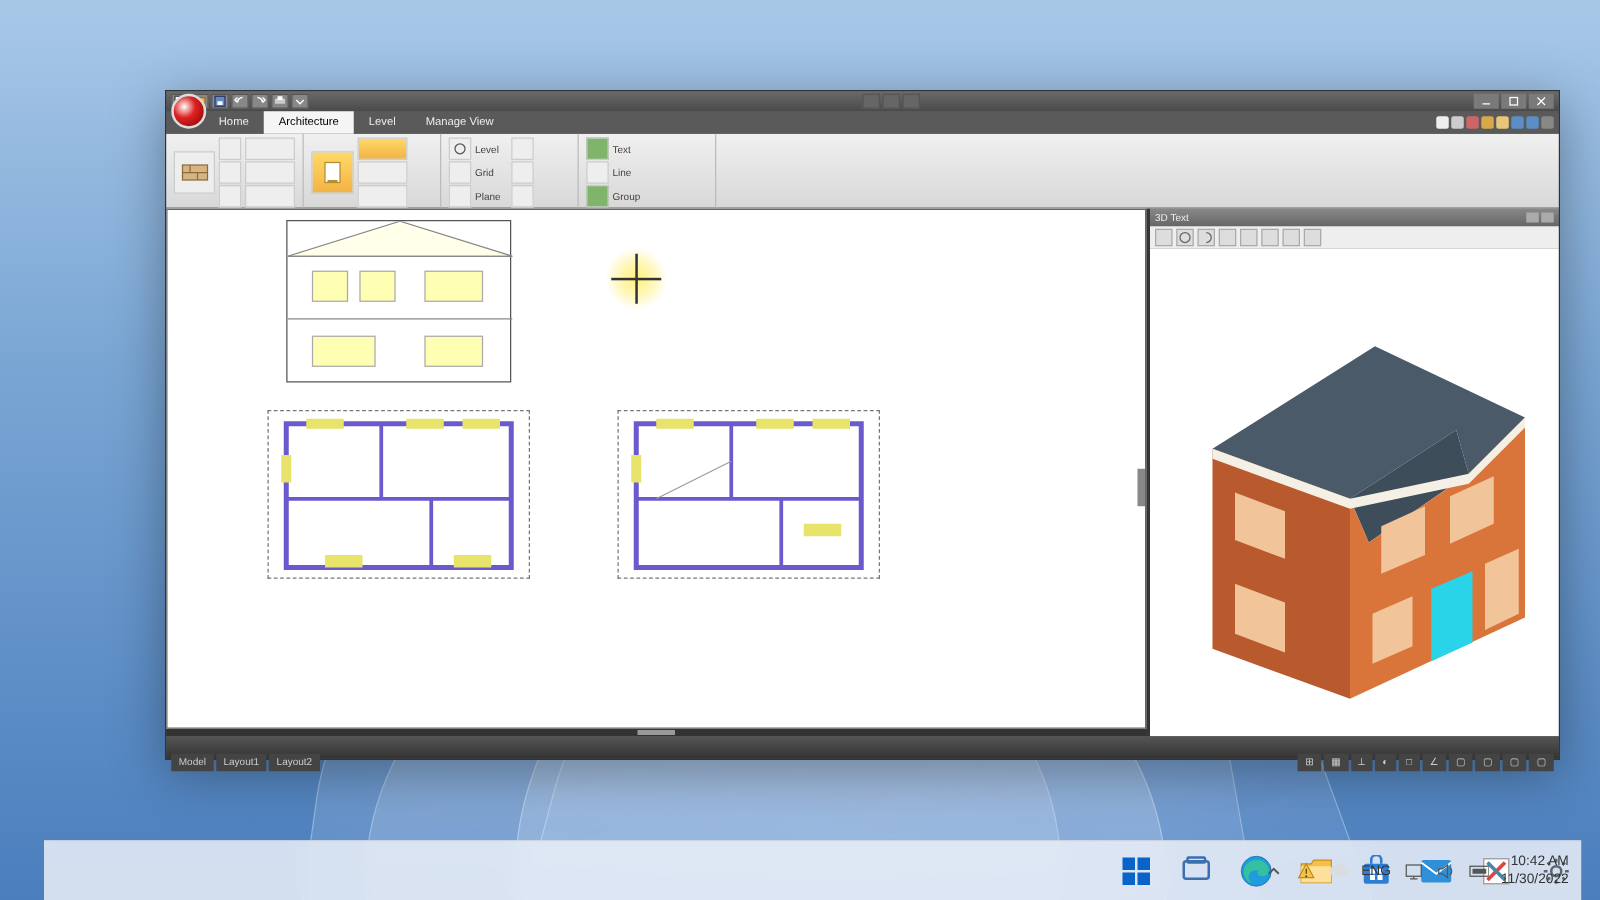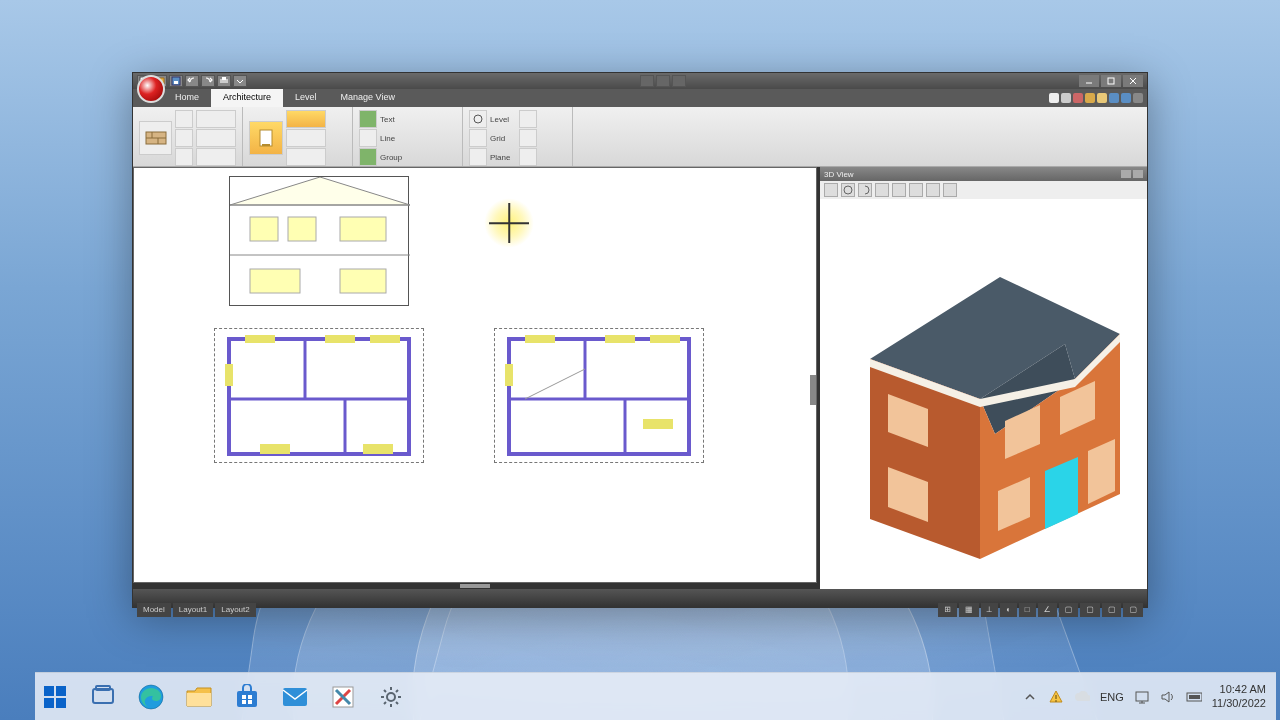--- a/index.html
+++ b/index.html
@@ -31,21 +31,21 @@
 }
 .bloom .b1{left:50%;bottom:0;width:700px;height:500px;transform:translateX(-50%) rotate(-10deg);}
 .bloom .b2{left:40%;bottom:0;width:600px;height:480px;transform:translateX(-50%) rotate(8deg);}
 .bloom .b3{left:60%;bottom:0;width:650px;height:520px;transform:translateX(-50%) rotate(-20deg);}
 .bloom .b4{left:55%;bottom:0;width:500px;height:450px;transform:translateX(-50%) rotate(15deg);}
 
 
 .app-window {
   position: absolute;
   left: 132px; top: 72px;
-  width: 1016px; height: 536px;
+  width: 1116px; height: 536px;
   background: #5a5a5a;
   border: 1px solid #333;
   box-shadow: 0 10px 40px rgba(0,0,0,0.35);
 }
 
 
 .title-bar {
   height: 16px; background: linear-gradient(#6a6a6a,#4a4a4a);
   display:flex; align-items:center; justify-content:space-between;
   padding: 0 4px;
@@ -141,25 +141,25 @@
 
 .status-bar {
   position:absolute;left:0;right:0;bottom:0;height:18px;
   background:linear-gradient(#555,#333); display:flex; align-items:center; gap:2px;
   padding:0 4px;
 }
 .status-cell{height:14px;padding:0 6px;background:#444;color:#ccc;font-size:8px;display:flex;align-items:center;margin-top:23px;}
 
 
 .taskbar {
-  position:absolute; left:0; right:4px; bottom:0; height:48px;
+  position:absolute; left:0; right:15px; bottom:0; height:48px;
   background: rgba(235,240,248,0.85);
   backdrop-filter: blur(6px);
   border-top:1px solid rgba(0,0,0,0.08);
-  display:flex; align-items:center; justify-content:flex-start;margin-left:35px;
+  display:flex; align-items:center; justify-content:flex-end;margin-left:35px;
 }
 .tb-center{display:flex;gap:8px;}
 .tb-app{width:40px;height:40px;border-radius:6px;display:flex;align-items:center;justify-content:center;}
 .tb-tray{position:absolute;right:10px;display:flex;align-items:center;gap:10px;}
 .tray-ico{width:16px;height:16px;display:flex;align-items:center;justify-content:center;color:#555;}
 .tb-clock{text-align:right;font-size:11px;color:#333;line-height:1.2;}
 
 
 .elev-rect{position:absolute;border:1.5px solid #555;background:rgba(255,255,220,0.55);}
 .plan-rect{position:absolute;border:1px dashed #777;}
@@ -303,38 +303,20 @@
         <div class="rbtn big yellow-accent">
             <svg width="24" height="24">
               <rect x="6" y="4" width="12" height="16" fill="#fff" stroke="#b58c2e"></rect>
               <rect x="8" y="18" width="8" height="2" fill="#b58c2e"></rect>
             </svg>
           </div>
         <div style="display:flex;flex-direction:column;gap:1px">
           <div class="rbtn wide yellow-accent"></div>
           <div class="rbtn wide"></div>
           <div class="rbtn wide"></div>
-        </div>
-      </div>
-    </div>
-    <div class="ribbon-group" style="width:110px">
-      <div class="ribbon-row">
-        <div style="display:flex;flex-direction:column;gap:1px">
-          <div class="ribbon-row">
-              <div class="rbtn" style="background:#7fb46a"></div>
-              <span class="rlabel">Text</span>
-            </div>
-          <div class="ribbon-row">
-              <div class="rbtn"></div>
-              <span class="rlabel">Line</span>
-            </div>
-          <div class="ribbon-row">
-              <div class="rbtn" style="background:#7fb46a"></div>
-              <span class="rlabel">Group</span>
-            </div>
         </div>
       </div>
     </div>
     <div class="ribbon-group" style="width:110px">
       <div class="ribbon-row">
         <div style="display:flex;flex-direction:column;gap:1px">
           <div class="ribbon-row">
               <div class="rbtn">
                 <svg width="12" height="12">
                   <circle cx="6" cy="6" r="4" fill="none" stroke="#555"></circle>
@@ -351,20 +333,38 @@
               <span class="rlabel">Plane</span>
             </div>
         </div>
         <div style="display:flex;flex-direction:column;gap:1px;margin-left:6px">
           <div class="rbtn"></div>
           <div class="rbtn"></div>
           <div class="rbtn"></div>
         </div>
       </div>
     </div>
+    <div class="ribbon-group" style="width:110px">
+      <div class="ribbon-row">
+        <div style="display:flex;flex-direction:column;gap:1px">
+          <div class="ribbon-row">
+              <div class="rbtn" style="background:#7fb46a"></div>
+              <span class="rlabel">Text</span>
+            </div>
+          <div class="ribbon-row">
+              <div class="rbtn"></div>
+              <span class="rlabel">Line</span>
+            </div>
+          <div class="ribbon-row">
+              <div class="rbtn" style="background:#7fb46a"></div>
+              <span class="rlabel">Group</span>
+            </div>
+        </div>
+      </div>
+    </div>
   </div>
 
   <div class="work-area">
 
     <div class="canvas-pane">
       <div class="canvas">
 
         <div class="elev-rect" style="left:95px;top:8px;width:180px;height:130px;background:#fff">
           <svg width="180" height="130">
             <polygon points="0,28 90,0 180,28" fill="rgba(255,255,220,0.6)" stroke="#888"></polygon>
@@ -415,21 +415,21 @@
       </div>
 
       <div class="splitter-h">
           <div class="grip"></div>
         </div>
 
     </div>
 
     <div class="view3d-pane">
       <div class="view3d-title">
-        <span style="color:#eee;font-size:8px">3D View</span>
+        <span style="color:#eee;font-size:8px">3D Text</span>
         <div style="display:flex;gap:2px">
           <div style="width:10px;height:8px;background:#aaa"></div>
           <div style="width:10px;height:8px;background:#aaa"></div>
         </div>
       </div>
       <div class="view3d-tools">
         <div class="vt"></div>
         <div class="vt"><svg width="12" height="12">
               <path d="M2 6a4 4 0 108 0 4 4 0 00-8 0" fill="none" stroke="#666"></path>
             </svg></div>

